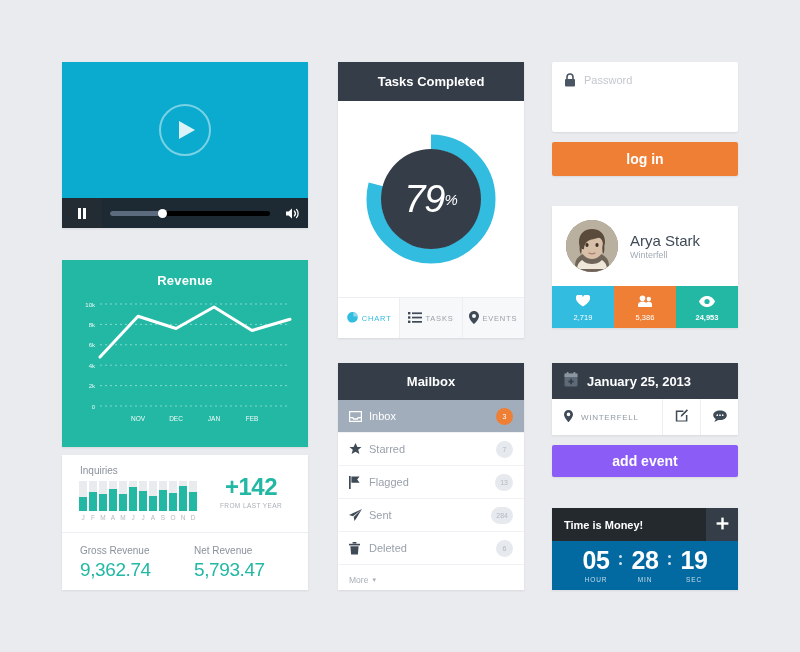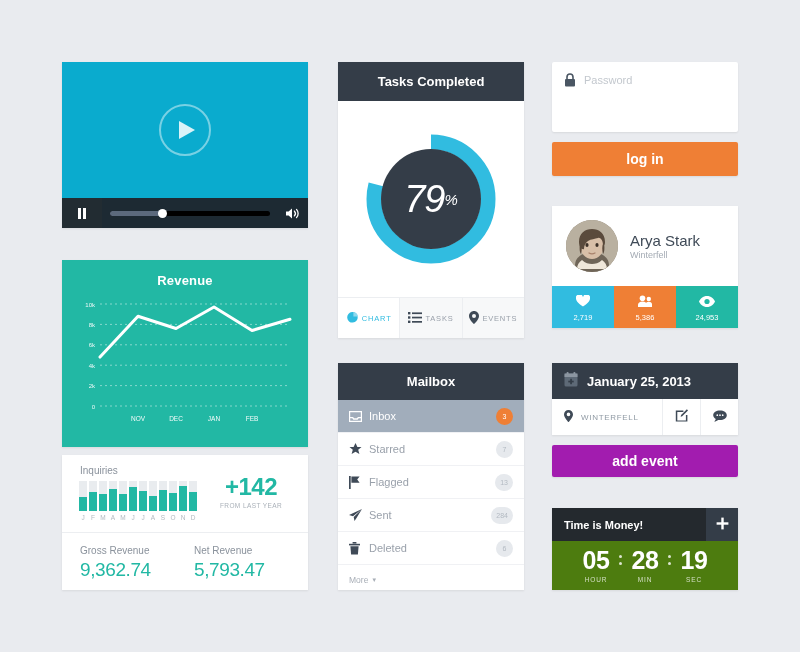--- a/index.html
+++ b/index.html
@@ -119,42 +119,42 @@
             background: #8d8274; position: relative; }
   #profile-text { margin-left: 12px; }
   #profile-name { font-size: 15px; color: #3f4a57; }
   #profile-sub { font-size: 9px; color: #a4abb4; margin-top: 1px; }
   #profile-stats { display: flex; height: 42px; }
   .stat { flex: 1; display: flex; flex-direction: column; align-items: center; justify-content: center;
           gap: 2px; color: #fff; }
   .stat-num { font-size: 7.5px; }
   .stat.s1 { background: #31bce0; }
   .stat.s2 { background: #ef7f35; }
-  .stat.s3 { background: #22b8a4; }
+  .stat.s3 { background: #22b8a4; font-weight: bold; }
 
   
   #event-card { left: 552px; top: 363px; width: 186px; height: 72px; }
   #event-header { height: 36px; background: #343d48; display: flex; align-items: center; padding: 0 12px; gap: 9px; }
   #event-date { color: #fff; font-size: 13px; font-weight: bold; }
   #event-body { height: 36px; background: #fff; display: flex; align-items: center; }
   #event-place { flex: 1; display: flex; align-items: center; padding: 0 12px; gap: 8px; }
   #event-place-label { font-size: 8px; color: #909aa4; letter-spacing: .7px; }
   .event-btn { width: 38px; height: 36px; display: flex; align-items: center; justify-content: center;
                border-left: 1px solid #eceef1; color: #3f4a57; }
-  #add-event-button { left: 552px; top: 445px; width: 186px; height: 32px; background: #a21caf;
+  #add-event-button { left: 552px; top: 445px; width: 186px; height: 32px; background: #8b5cf6;
                       color: #fff; font-size: 14px; font-weight: bold; border: none; border-radius: 2px;
                       font-family: "Liberation Sans", sans-serif; cursor: pointer; }
 
   
   #timer-card { left: 552px; top: 508px; width: 186px; height: 82px; }
   #timer-header { height: 33px; background: #24292e; display: flex; align-items: center; }
   #timer-title { flex: 1; color: #fff; font-size: 11px; font-weight: bold; padding-left: 12px; }
   #timer-add { width: 32px; height: 33px; background: #343d48; color: #fff; font-size: 16px;
                display: flex; align-items: center; justify-content: center; }
-  #timer-body { height: 49px; background: #4d7c0f; display: flex; align-items: center; justify-content: center; }
+  #timer-body { height: 49px; background: #0369a1; display: flex; align-items: center; justify-content: center; }
   .tseg { width: 46px; text-align: center; }
   .tnum { font-size: 25px; color: #fff; font-weight: bold; line-height: 1; letter-spacing: -.5px; }
   .tlab { font-size: 6.5px; color: rgba(255,255,255,0.75); letter-spacing: .8px; margin-top: 3px; }
   .tcolon { display: flex; flex-direction: column; gap: 4px; padding-bottom: 11px; }
   .tcolon i { width: 3px; height: 3px; border-radius: 50%; background: rgba(255,255,255,0.8); display: block; }
 </style>
 </head>
 <body>
 
 <div class="stage">

